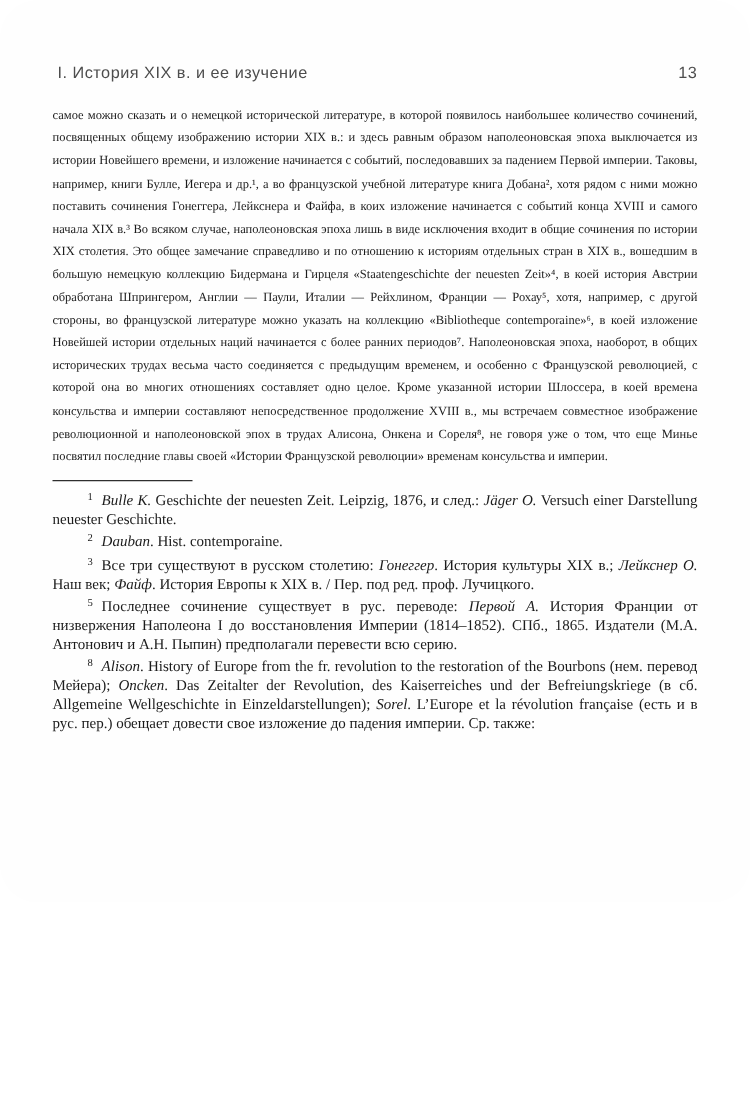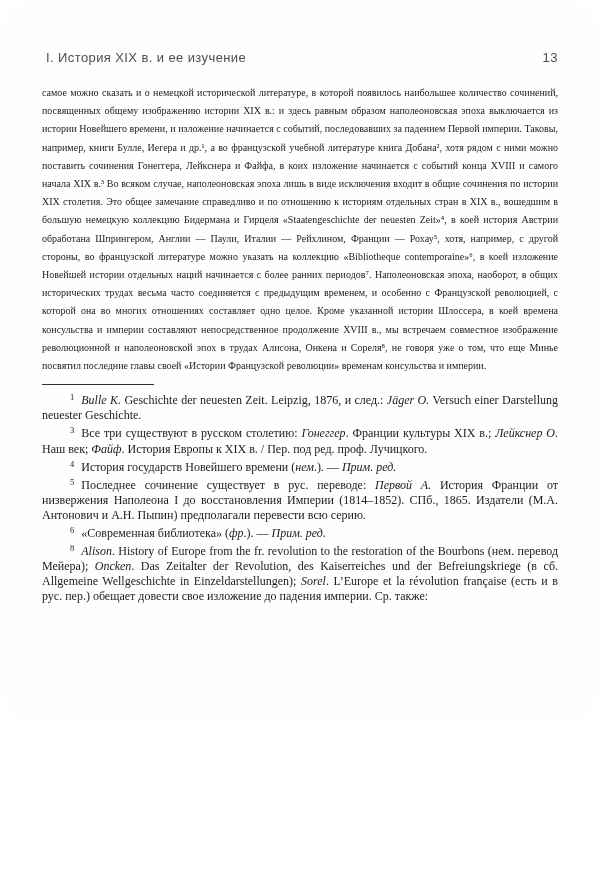--- a/index.html
+++ b/index.html
@@ -80,20 +80,19 @@
   </div>
 
   <div class="bodytext">
     <p>самое можно сказать и о немецкой исторической литературе, в которой появилось наибольшее количество сочинений, посвященных общему изображению истории XIX в.: и здесь равным образом наполеоновская эпоха выключается из истории Новейшего времени, и изложение начинается с событий, последовавших за падением Первой империи. Таковы, например, книги Булле, Иегера и др.¹, а во французской учебной литературе книга Добана², хотя рядом с ними можно поставить сочинения Гонеггера, Лейкснера и Файфа, в коих изложение начинается с событий конца XVIII и самого начала XIX в.³ Во всяком случае, наполеоновская эпоха лишь в виде исключения входит в общие сочинения по истории XIX столетия. Это общее замечание справедливо и по отношению к историям отдельных стран в XIX в., вошедшим в большую немецкую коллекцию Бидермана и Гирцеля «Staatengeschichte der neuesten Zeit»⁴, в коей история Австрии обработана Шпрингером, Англии — Паули, Италии — Рейхлином, Франции — Рохау⁵, хотя, например, с другой стороны, во французской литературе можно указать на коллекцию «Bibliotheque contemporaine»⁶, в коей изложение Новейшей истории отдельных наций начинается с более ранних периодов⁷. Наполеоновская эпоха, наоборот, в общих исторических трудах весьма часто соединяется с предыдущим временем, и особенно с Французской революцией, с которой она во многих отношениях составляет одно целое. Кроме указанной истории Шлоссера, в коей времена консульства и империи составляют непосредственное продолжение XVIII в., мы встречаем совместное изображение революционной и наполеоновской эпох в трудах Алисона, Онкена и Сореля⁸, не говоря уже о том, что еще Минье посвятил последние главы своей «Истории Французской революции» временам консульства и империи.</p>
   </div>
 
   <div class="fn-sep"></div>
 
   <div class="footnotes" id="footnotes">
       <div class="footnote"><span class="fn-marker">1</span><span><i>Bulle K.</i><span> Geschichte der neuesten Zeit. Leipzig, 1876, и след.: </span><i>Jäger O.</i><span> Versuch einer Darstellung neuester Geschichte.</span></span></div>
-      <div class="footnote"><span class="fn-marker">3</span><span><span>Все три существуют в русском столетию: </span><i>Гонеггер</i><span>. Франции культуры XIX в.; </span><i>Лейкснер О.</i><span> Наш век; </span><i>Файф</i><span>. История Европы к XIX в. / Пер. под ред. проф. Лучицкого.</span></span></div>
-      <div class="footnote"><span class="fn-marker">4</span><span><span>История государств Новейшего времени (</span><i>нем</i><span>.). — </span><i>Прим. ред.</i></span></div>
+      <div class="footnote"><span class="fn-marker">2</span><span><i>Dauban</i><span>. Hist. contemporaine.</span></span></div>
+      <div class="footnote"><span class="fn-marker">3</span><span><span>Все три существуют в русском столетию: </span><i>Гонеггер</i><span>. История культуры XIX в.; </span><i>Лейкснер О.</i><span> Наш век; </span><i>Файф</i><span>. История Европы к XIX в. / Пер. под ред. проф. Лучицкого.</span></span></div>
       <div class="footnote"><span class="fn-marker">5</span><span><span>Последнее сочинение существует в рус. переводе: </span><i>Первой А.</i><span> История Франции от низвержения Наполеона I до восстановления Империи (1814–1852). СПб., 1865. Издатели (М.А. Антонович и А.Н. Пыпин) предполагали перевести всю серию.</span></span></div>
-      <div class="footnote"><span class="fn-marker">6</span><span><span>«Современная библиотека» (</span><i>фр</i><span>.). — </span><i>Прим. ред.</i></span></div>
       <div class="footnote"><span class="fn-marker">8</span><span><i>Alison</i><span>. History of Europe from the fr. revolution to the restoration of the Bourbons (нем. перевод Мейера); </span><i>Oncken</i><span>. Das Zeitalter der Revolution, des Kaiserreiches und der Befreiungskriege (в сб. Allgemeine Wellgeschichte in Einzeldarstellungen); </span><i>Sorel</i><span>. L’Europe et la révolution française (есть и в рус. пер.) обещает довести свое изложение до падения империи. Ср. также: </span></span></div>
     </div>
 
 </div>
 
 </body></html>

